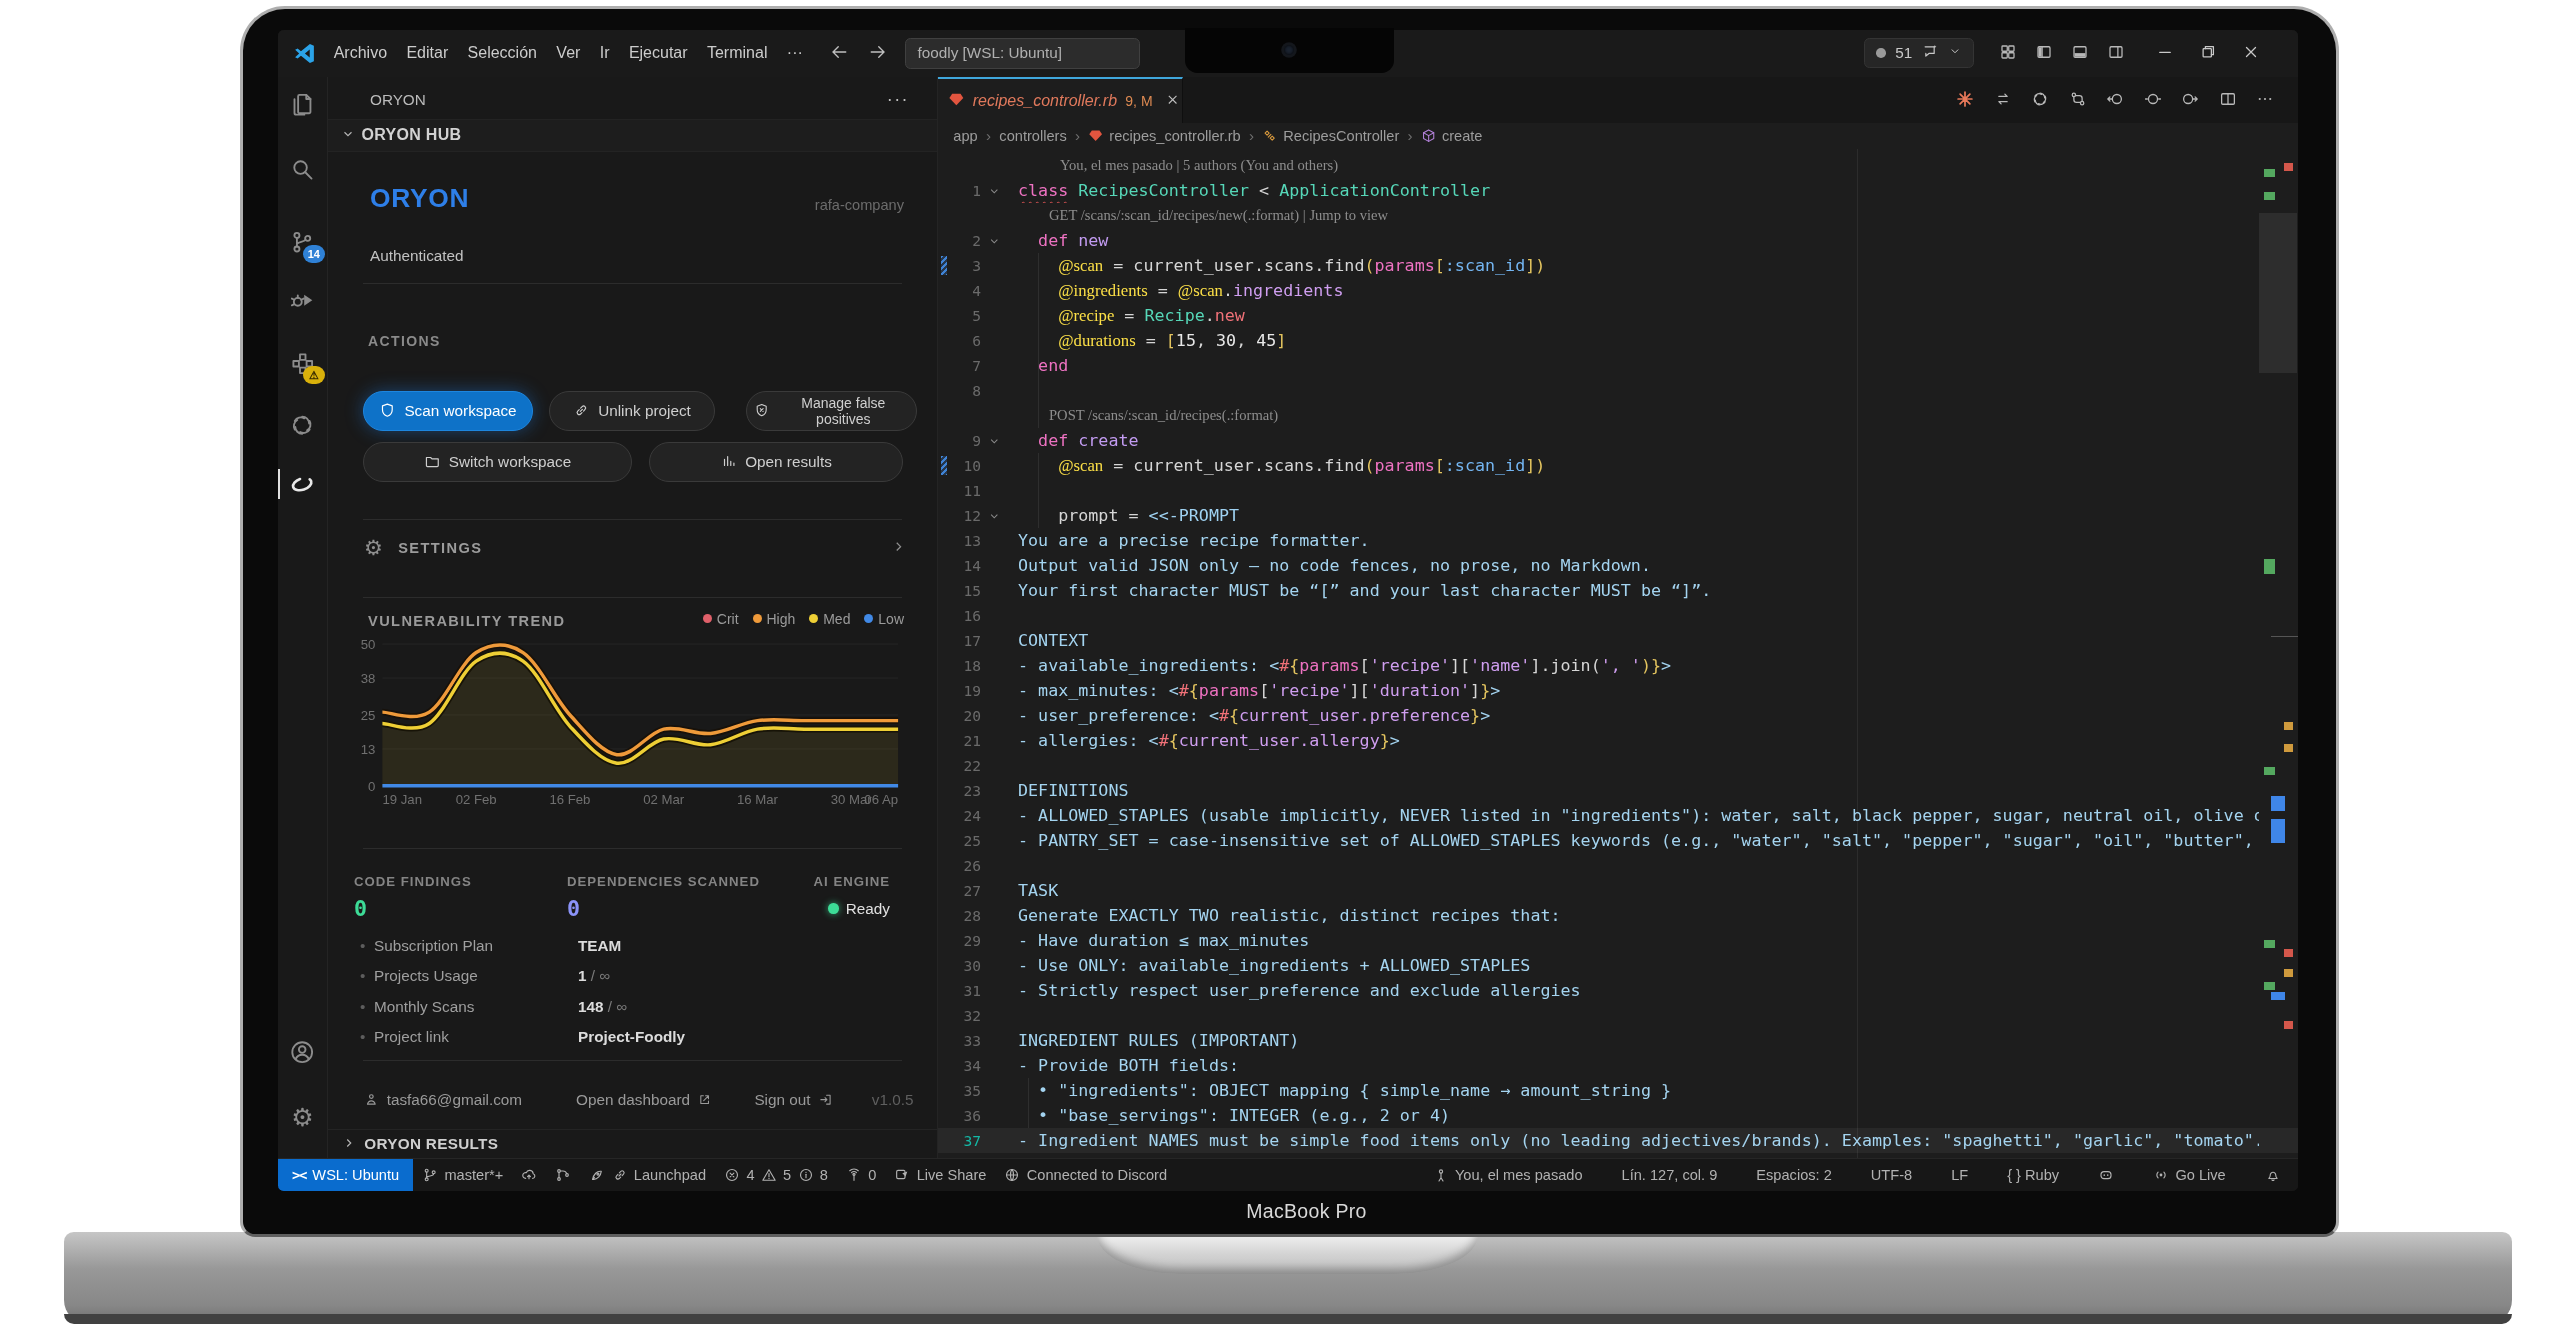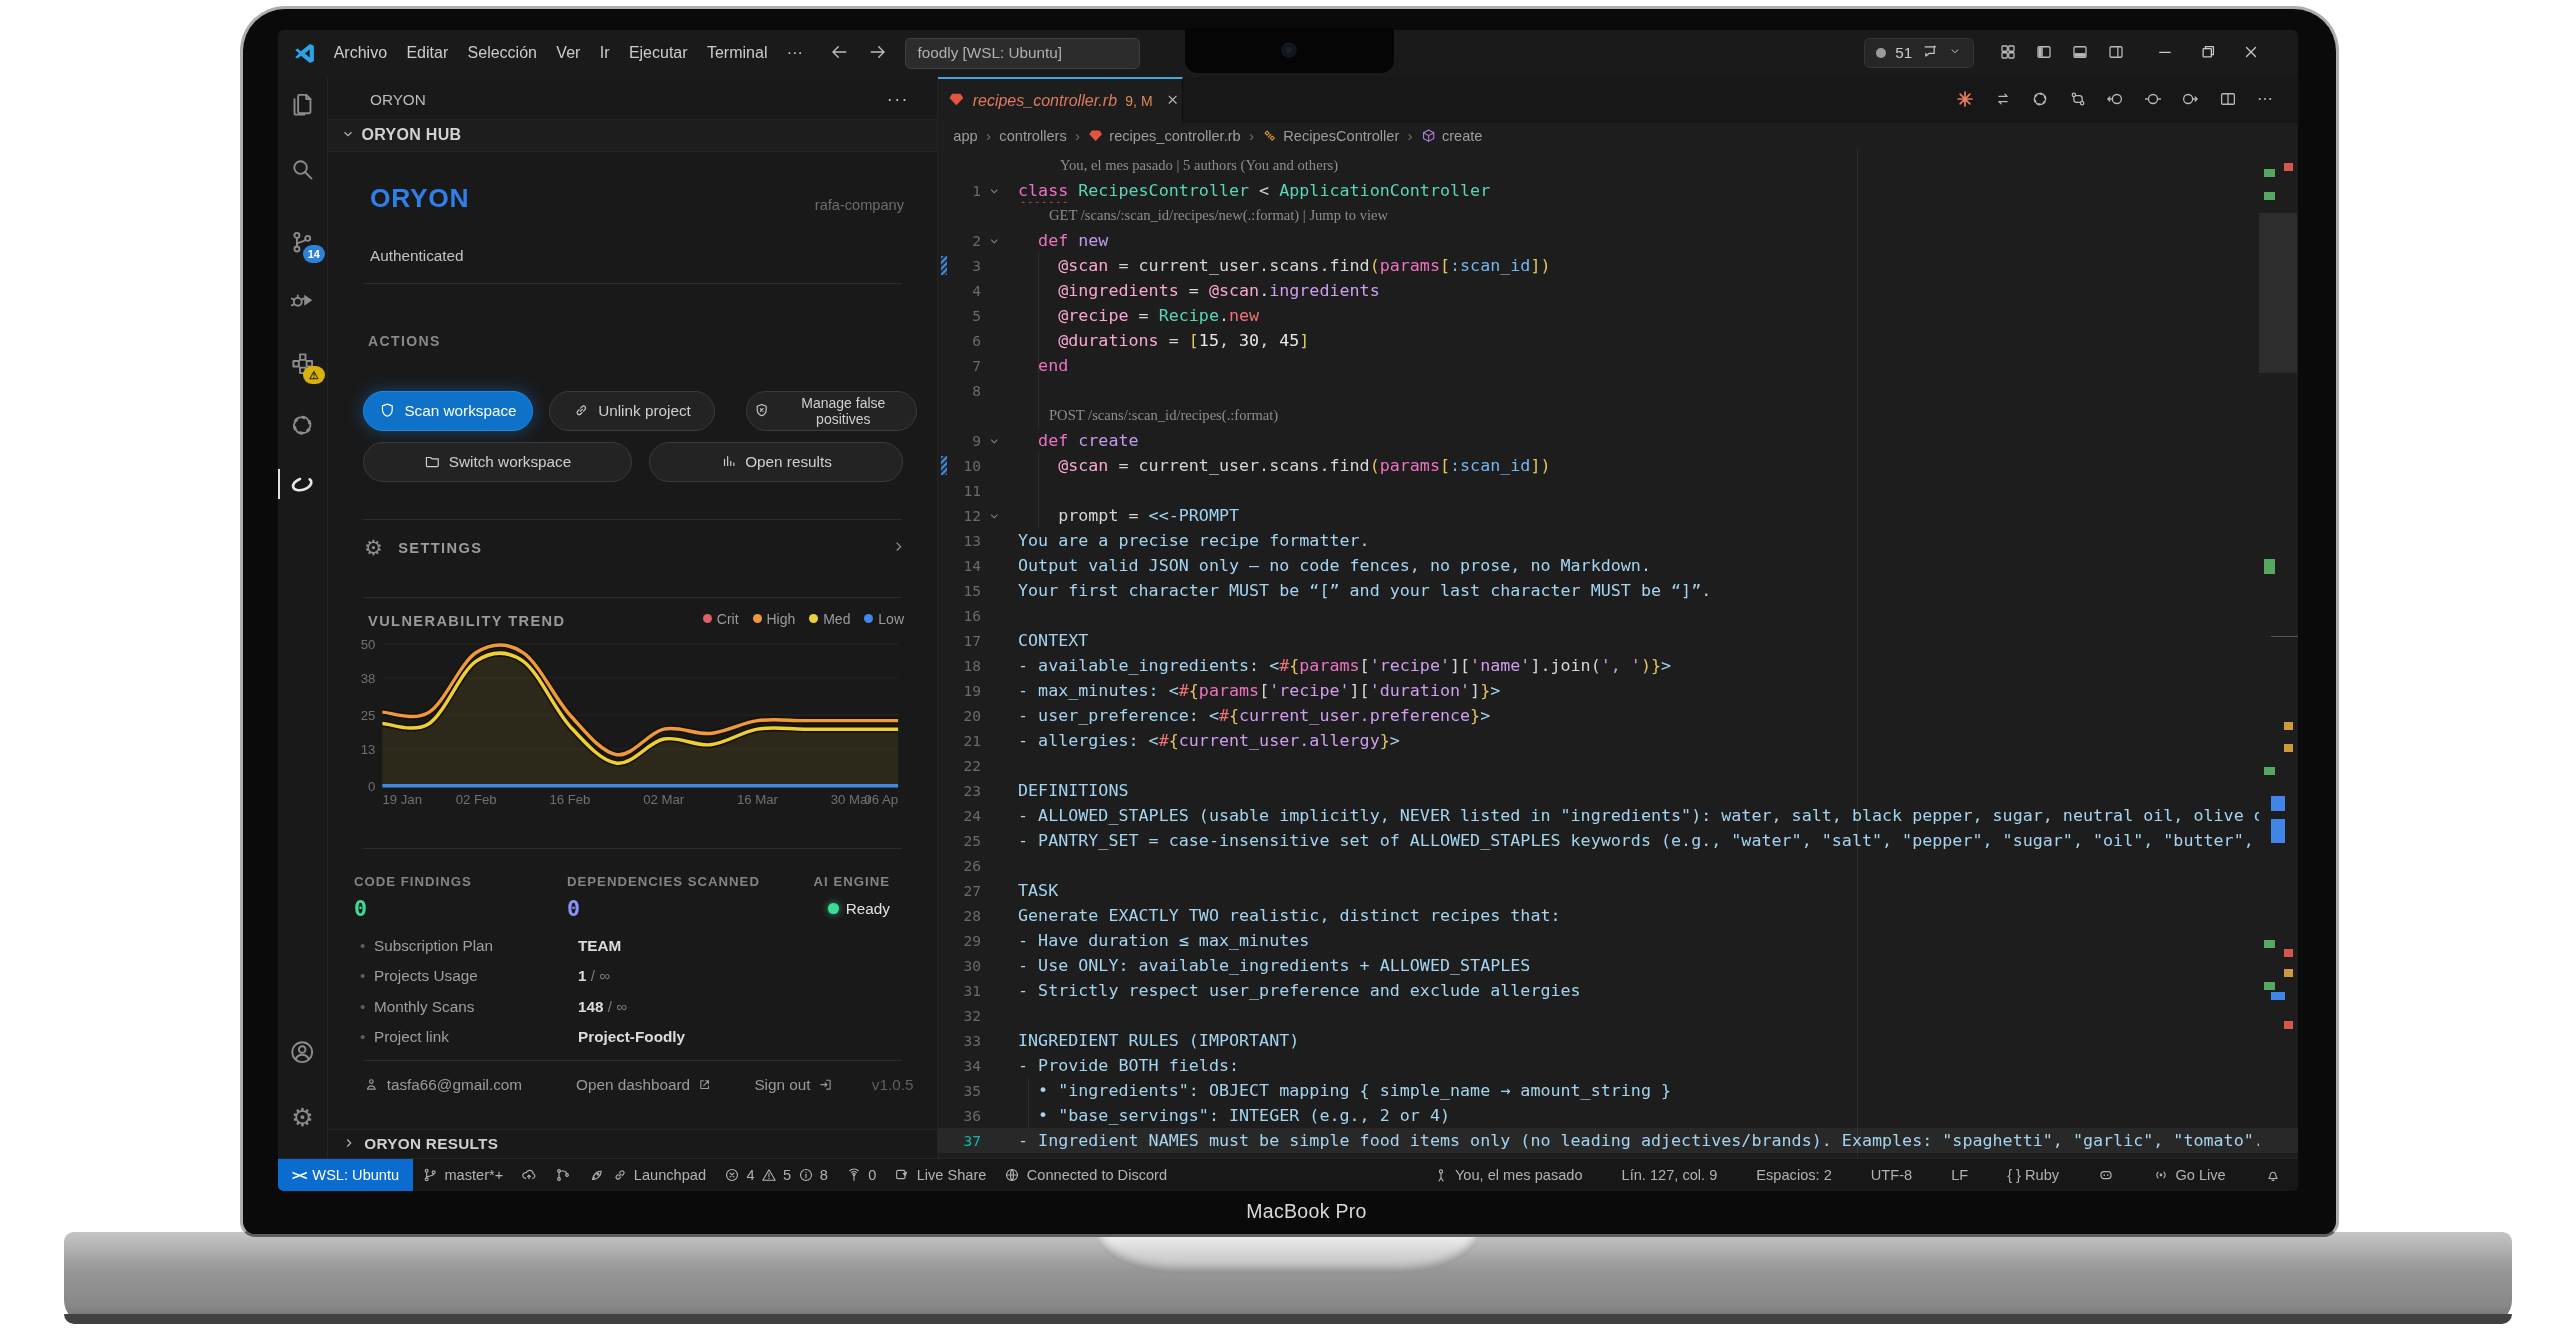--- a/index.html
+++ b/index.html
@@ -76,21 +76,21 @@
   #chart{position:absolute;left:28px;top:553px;}
   .metric-label{position:absolute;font-size:13.2px;font-weight:bold;letter-spacing:1px;color:#848484;}
   .metric-value{position:absolute;font-size:21.6px;font-weight:bold;font-family:"DejaVu Sans Mono",monospace;}
   .ready{position:absolute;display:flex;align-items:center;gap:7px;font-size:15.3px;color:#e0e0e0;}
   .ready i{width:10.4px;height:10.4px;border-radius:50%;background:#3ddc97;box-shadow:0 0 7px rgba(61,220,151,.7);}
   .stat-row{position:absolute;left:0;right:0;height:28px;}
   .stat-row .bullet{position:absolute;left:32px;color:#5d5d5d;font-size:15.3px;}
   .stat-row .sl{position:absolute;left:46px;font-size:15.3px;color:#9f9f9f;}
   .stat-row .sv{position:absolute;left:250px;font-size:15.3px;font-weight:bold;color:#dcdcdc;}
   .stat-row .sv .dim{color:#7a7a7a;font-weight:normal;}
-  #sfooter{position:absolute;left:0;right:0;top:999px;height:33px;display:flex;align-items:flex-start;color:#9a9a9a;font-size:15.3px;}
+  #sfooter{position:absolute;left:0;right:0;top:999px;height:33px;display:flex;align-items:flex-end;color:#9a9a9a;font-size:15.3px;}
   #sfooter .fitem{display:flex;align-items:center;gap:7px;}
   .results-head{position:absolute;left:0;right:0;bottom:0;height:29px;background:#191919;border-top:0.7px solid #242424;
     display:flex;align-items:center;gap:8.3px;}
   .results-head .chev{margin-left:14px;color:#b5b5b5;}
   .results-head .ttl{font-size:15.3px;font-weight:bold;color:#cfcfcf;letter-spacing:0.3px;}
 
   
   #editor{flex:1;background:#1d1d1d;position:relative;overflow:hidden;}
   #tabbar{position:absolute;top:0;left:0;right:0;height:46px;background:#171717;display:flex;align-items:stretch;}
   .tab{width:245px;background:#1d1d1d;border-top:2.1px solid #3fa7dc;border-right:0.7px solid #0f0f0f;
@@ -109,21 +109,21 @@
   .row{position:relative;height:25px;white-space:pre;font-family:"DejaVu Sans Mono",monospace;font-size:16.7px;line-height:25px;}
   .row.cur{background:rgba(255,255,255,.05);}
   .row .txt{position:absolute;left:80px;top:0;right:39px;overflow:hidden;}
   .row.lensrow .txt{color:#8d8d8d;font-family:Liberation Serif, serif;font-size:14.6px;}
   .ln{position:absolute;left:0;width:43px;text-align:right;color:#6a6a6a;font-size:14.6px;}
   .row.cur .ln{color:#14b8a6;}
   .fold{position:absolute;left:50px;top:0;color:#8a8a8a;}
   .modbar{position:absolute;left:2.8px;top:2.8px;width:6.3px;height:19.5px;
     background:repeating-linear-gradient(135deg,#3f83d6 0 2.1px,rgba(63,131,214,.25) 2.1px 4.2px);}
   .guide{position:absolute;top:0;bottom:0;border-left:0.7px solid #2e2e2e;}
-  .kw{color:#ee72c2;} .cls{color:#56d7b8;} .iv{color:#f9a8d4;} .pl{color:#d6d6d6;}
+  .kw{color:#ee72c2;} .cls{color:#56d7b8;} .iv{color:#fde047;font-family:Liberation Serif, serif;} .pl{color:#d6d6d6;}
   .yb{color:#e3c45f;} .sym{color:#74b6f2;} .str{color:#9fd2f2;} .red{color:#f07178;}
   .hd{color:#a4d4f0;} .vi{color:#cf9ef0;} .mn{color:#c39cf2;} .num{color:#e8e8e8;}
   .u{text-decoration:underline;text-decoration-style:wavy;text-decoration-color:#d14f4f;
      text-decoration-thickness:1.4px;text-underline-offset:4.9px;}
   .scroll-slider{position:absolute;right:1.4px;top:64px;width:38px;height:160px;background:rgba(130,130,130,.16);}
   .ovm{position:absolute;}
 
   
   #statusbar{position:absolute;left:0;right:0;bottom:0;height:32px;background:#171717;border-top:0.7px solid #262626;
     display:flex;align-items:stretch;font-size:14.6px;color:#b2b2b2;}

